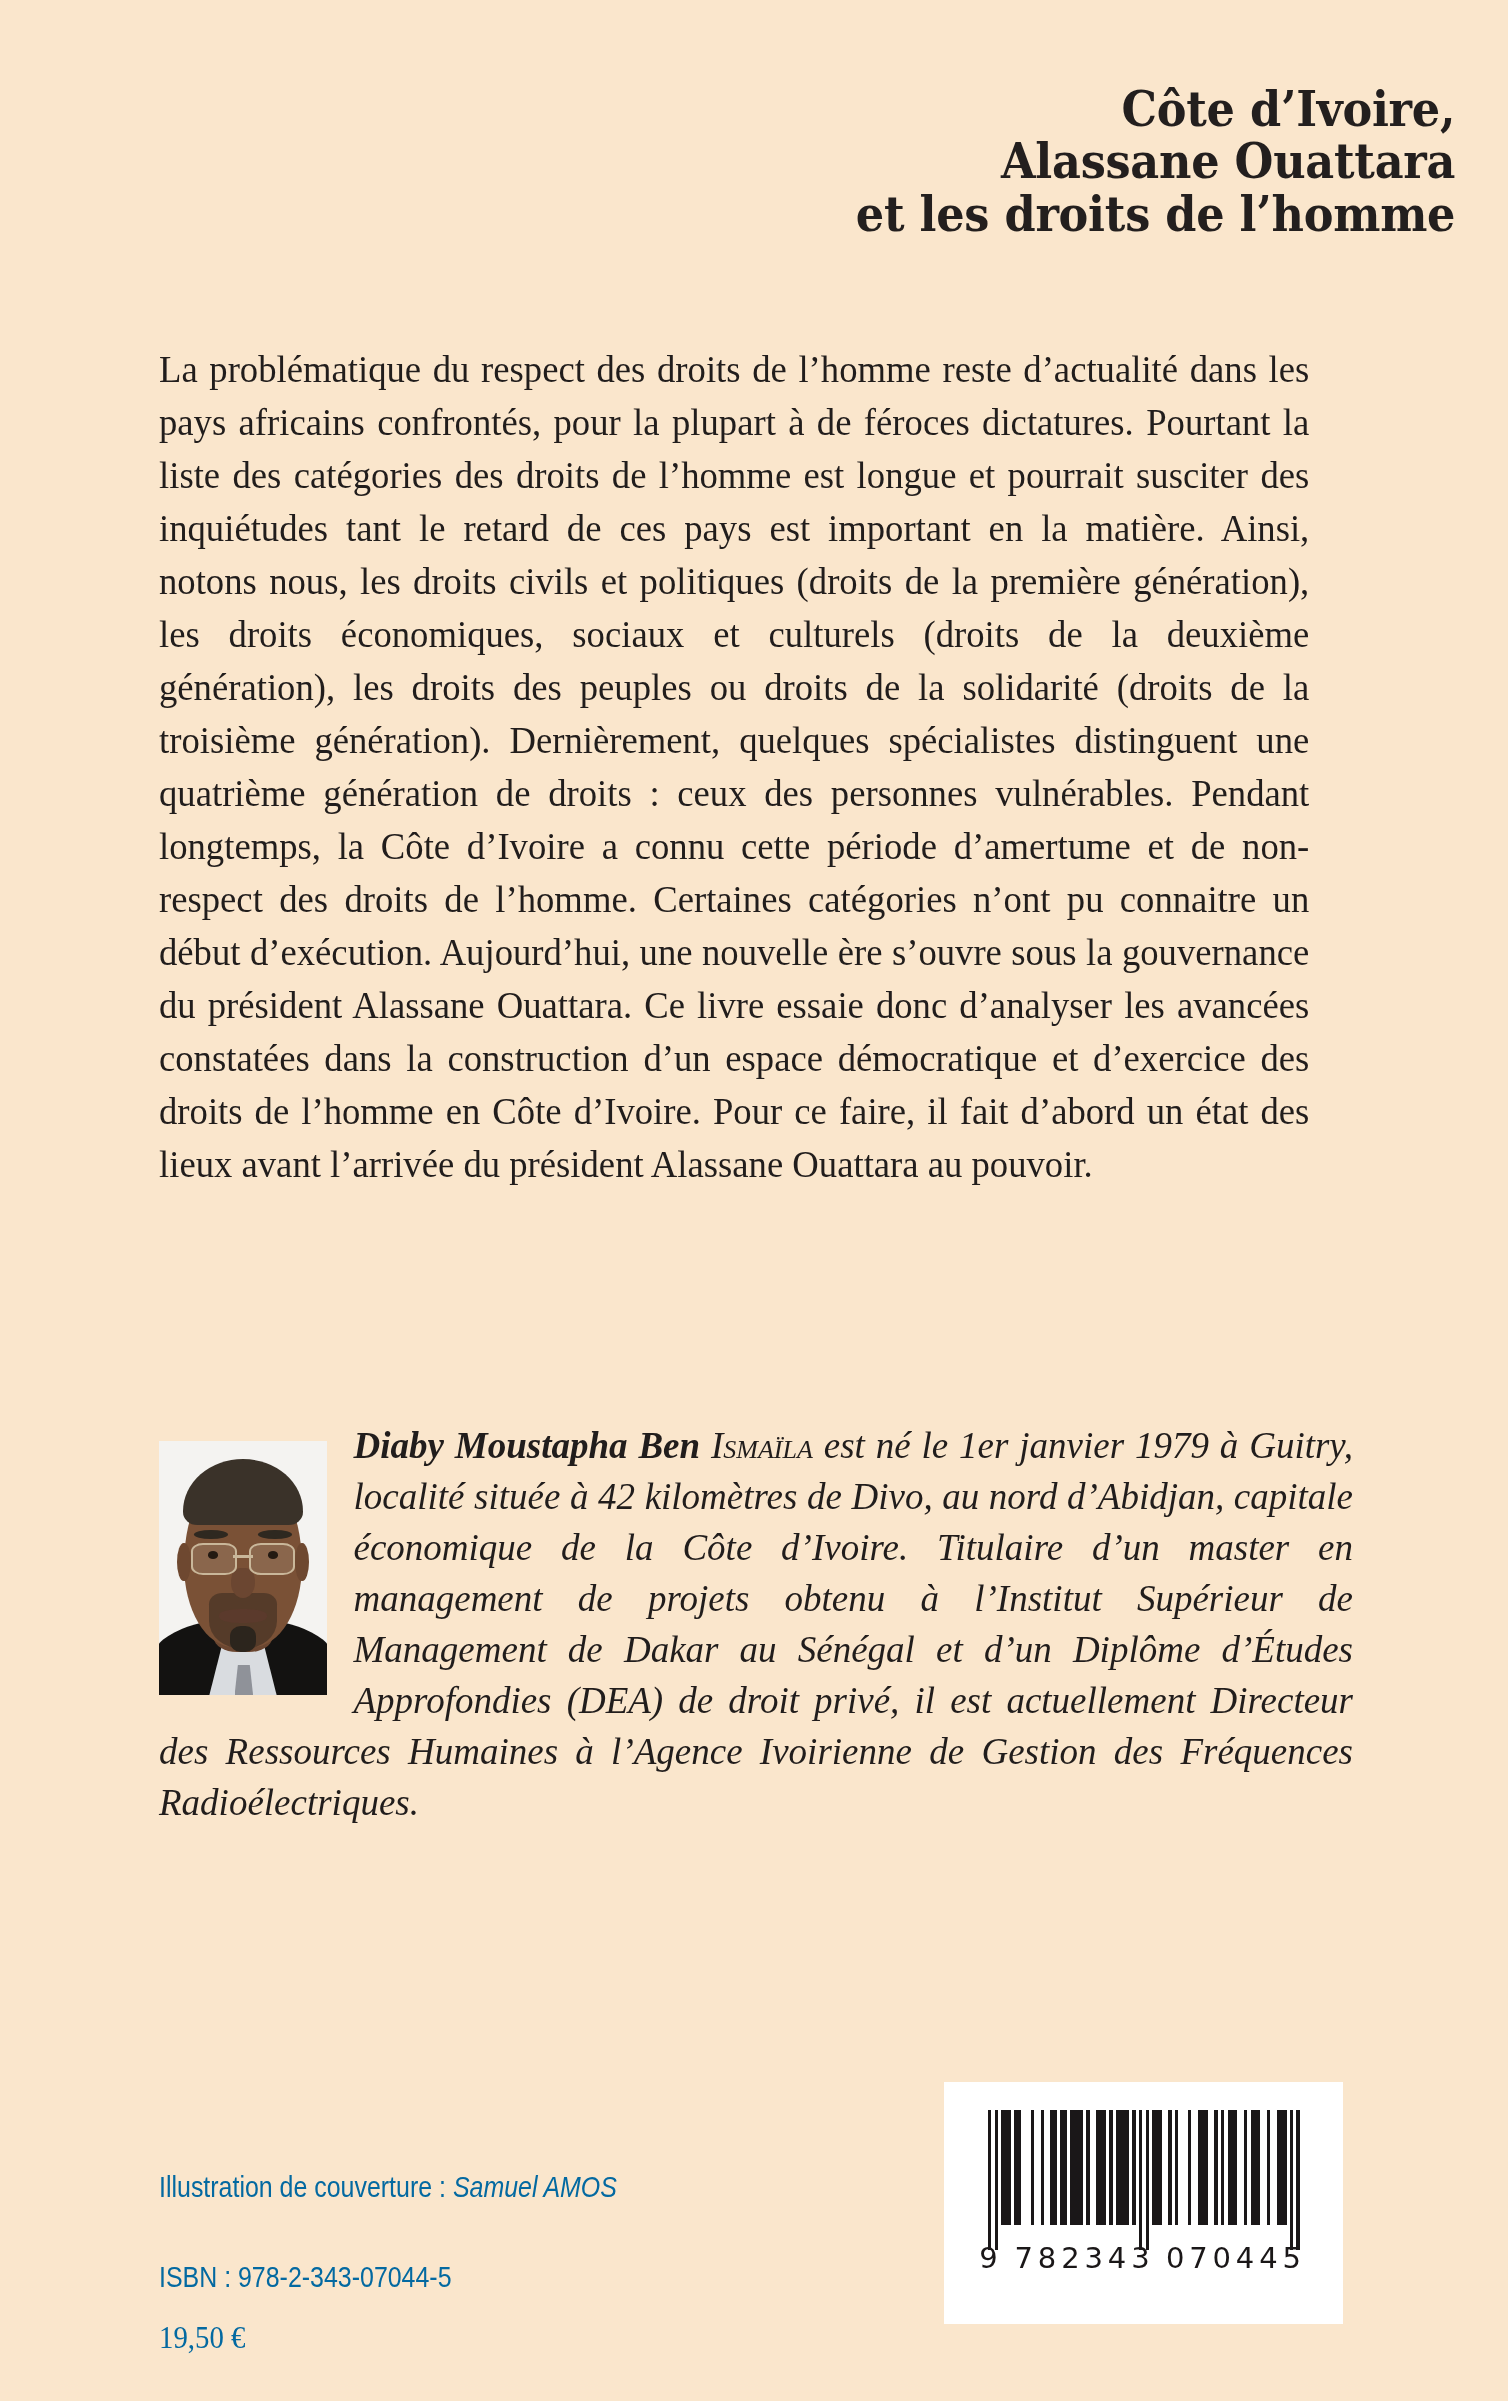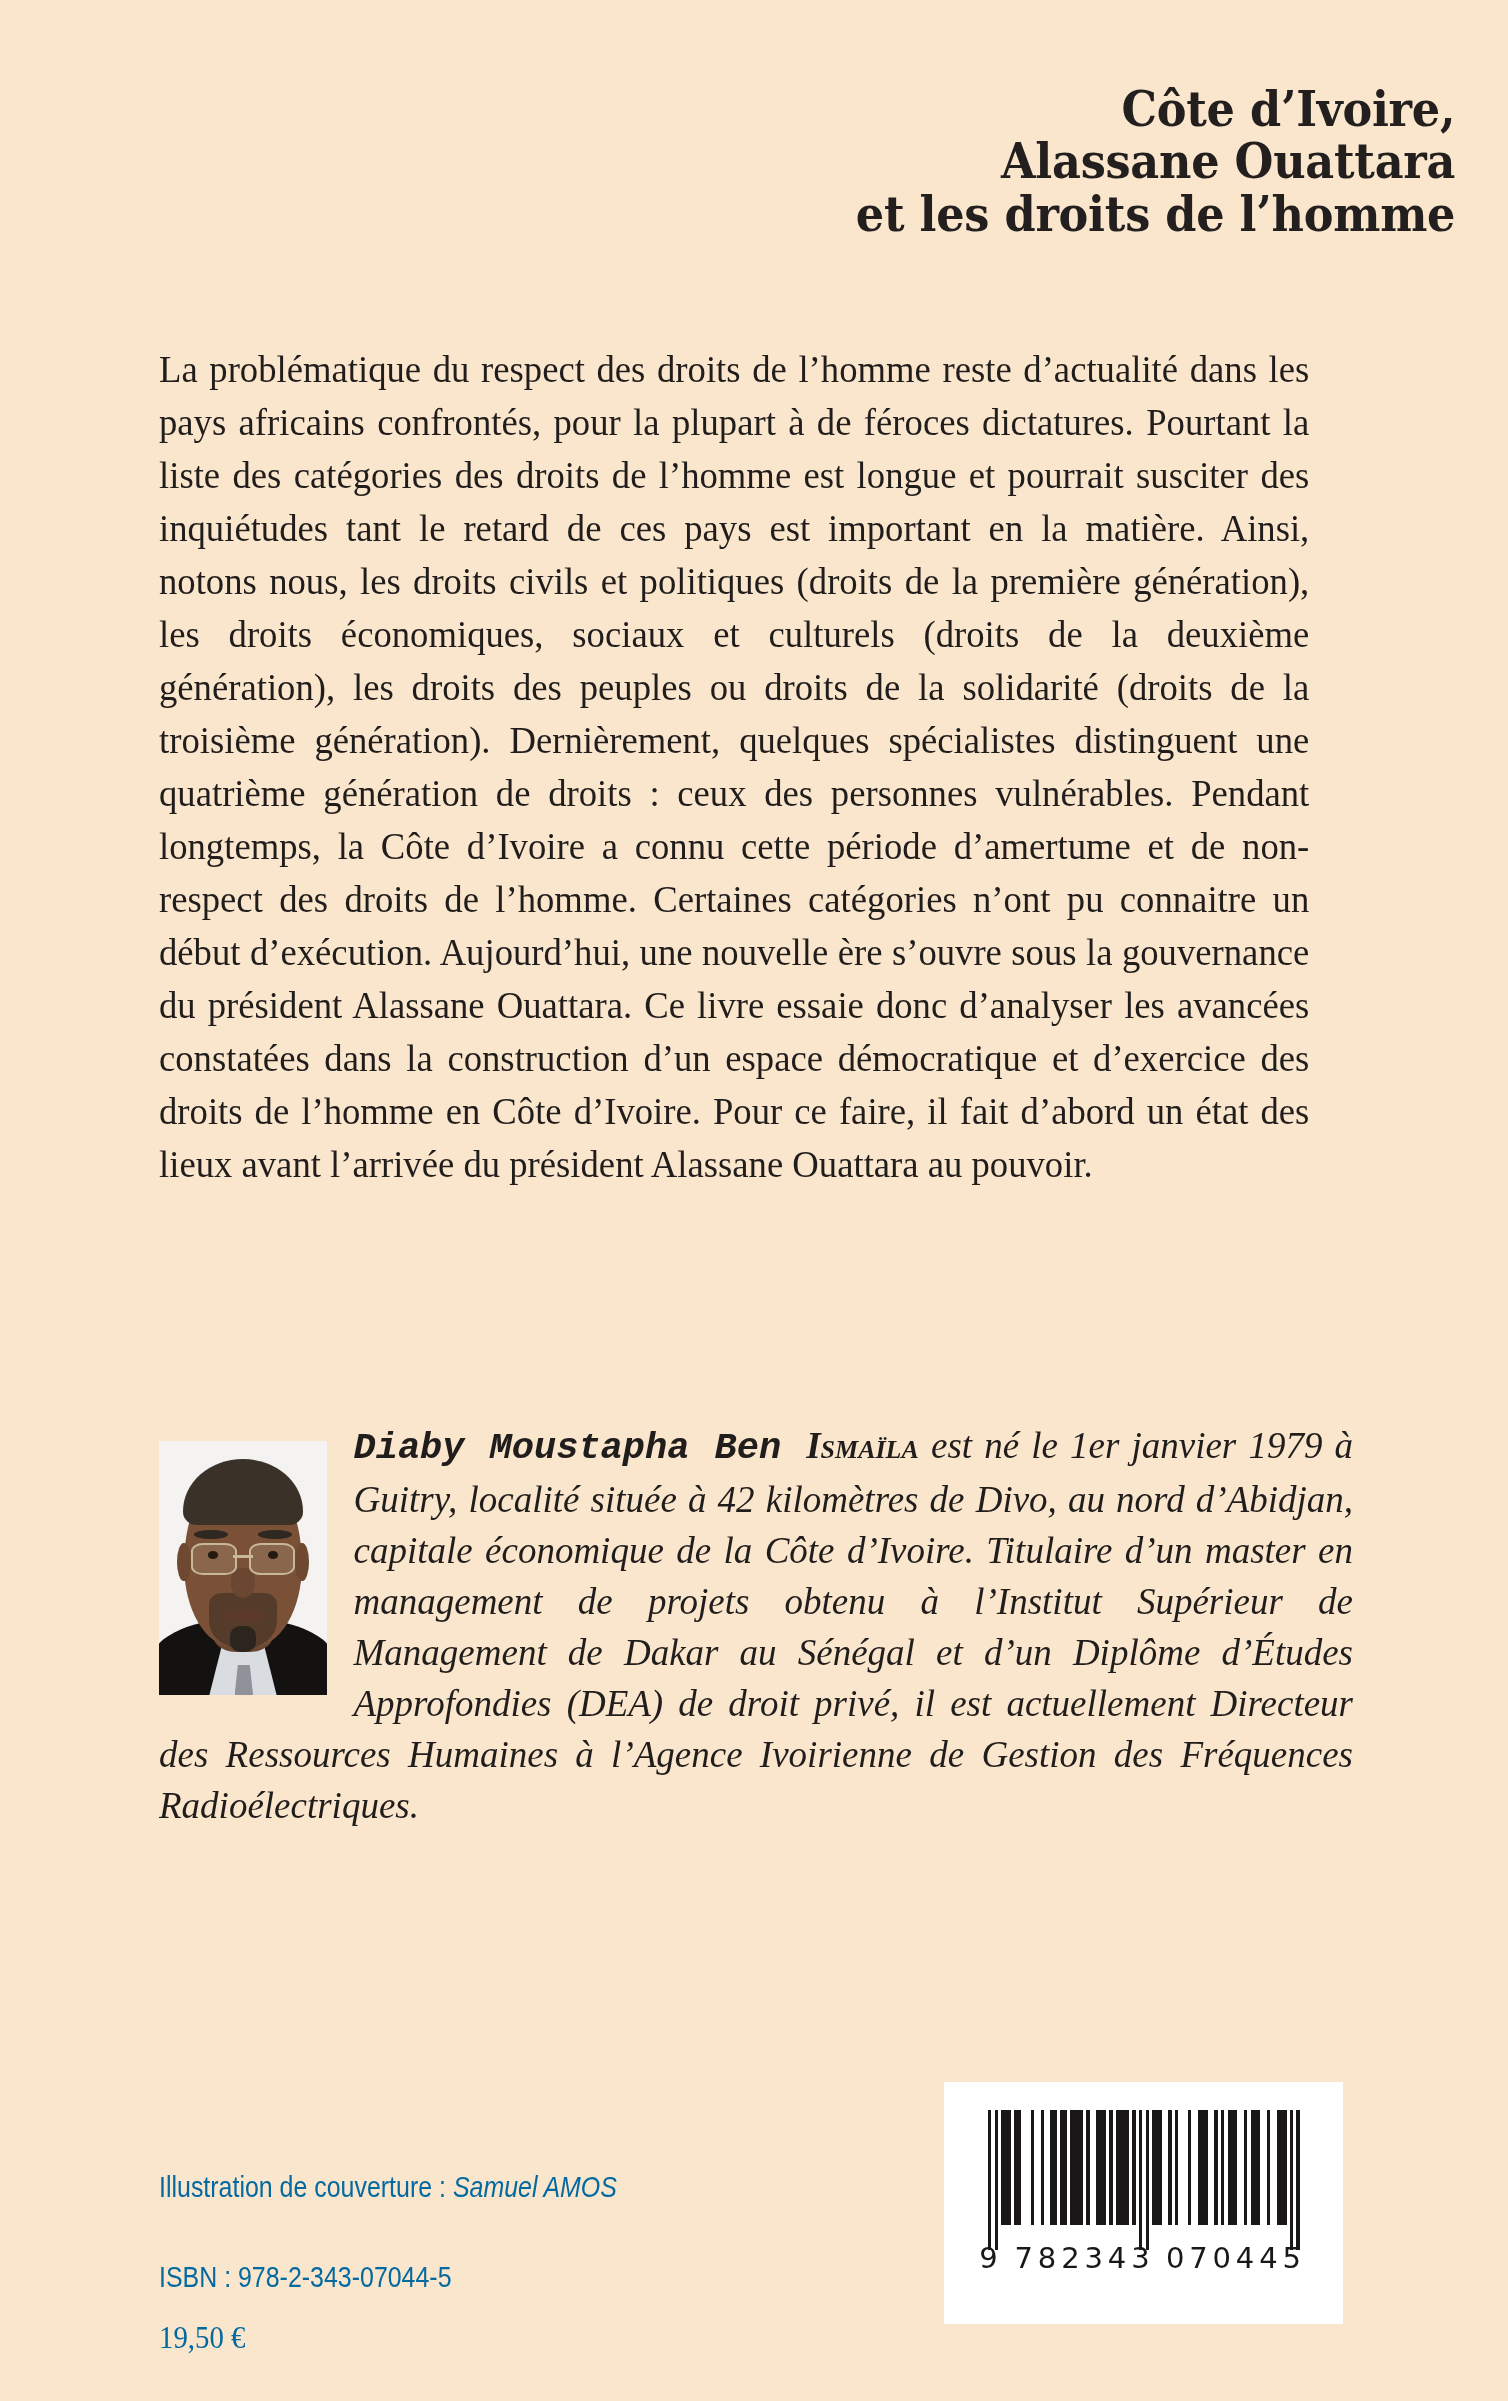--- a/index.html
+++ b/index.html
@@ -78,25 +78,24 @@
     height: 254px;
     margin: 21px 26.5px 3.8px 0;
     position: relative;
     overflow: hidden;
     background: #f2f1ef;
     border: 0;
   }
   .bio-name {
     font-weight: 700;
     font-style: italic;
-    font-family: Liberation Mono, monospace;
   }
   .smallcaps {
     font-variant: small-caps;
-    font-weight: 700;
+    font-weight: 400;
     font-style: italic;
   }
 
   
   .ph-bg { position:absolute; inset:0; background:#f4f3f1; }
   .ph-suit {
     position:absolute; left:-6%; right:-6%; bottom:0; height:30%;
     background:#131211; border-radius:46% 46% 0 0 / 60% 60% 0 0;
   }
   .ph-shirt {

